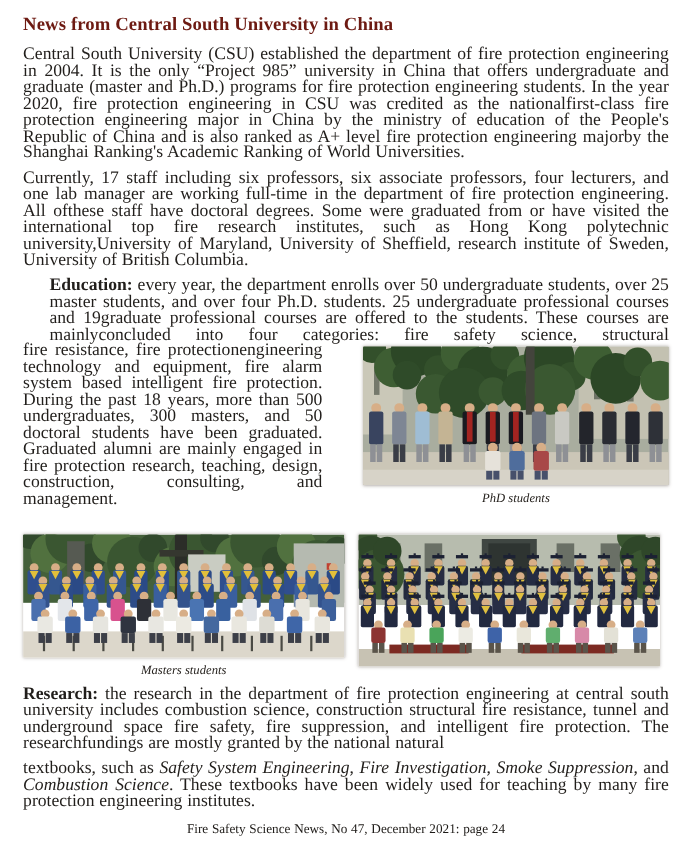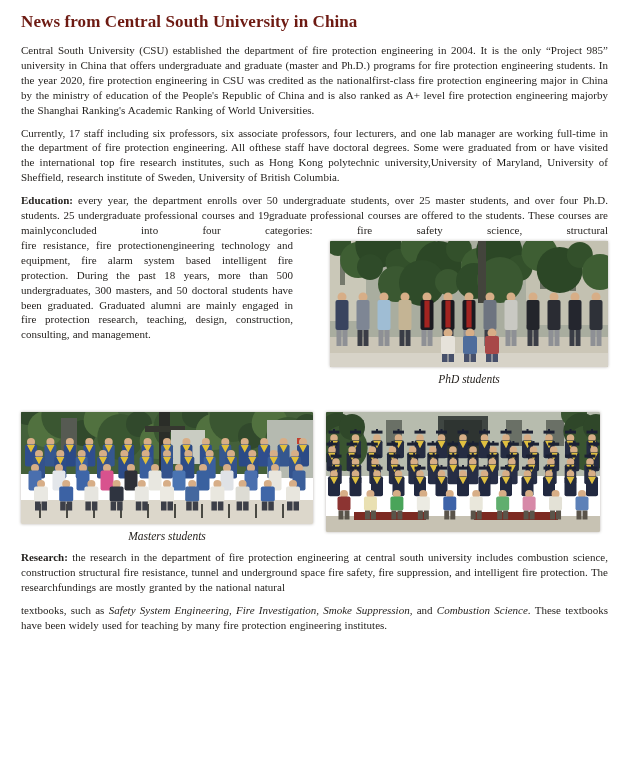--- a/index.html
+++ b/index.html
@@ -6,25 +6,25 @@
   .page{
     position:relative;width:629px;height:771px;box-sizing:border-box;
     padding:12px 21px 0 21px;overflow:hidden;background:#ffffff;
     font-family:"Liberation Serif","DejaVu Serif",serif;color:#211e1b;
   }
   .title{
     font-size:17px;line-height:20px;font-weight:bold;margin:0 0 11px 0;
     color:#6d1a12;letter-spacing:0.1px;
   }
   .para{
-    font-size:11px;line-height:14.9px;text-align:justify;margin:0 0 8px 0;
+    font-size:16px;line-height:14.9px;text-align:justify;margin:0 0 8px 0;
     word-spacing:0.4px;
   }
   .para b{font-weight:bold;}
-  .force-last{text-align-last:justify;margin-bottom:0;}
+  .force-last{text-align-last:justify;margin-bottom:0;margin-left:24px;}
   .wrap-zone{margin:0;}
   .fig{margin:0;padding:0;}
   .fig-phd{float:right;width:278px;margin:3px 0 26px 9px;padding-left:28px;}
   .photo{display:block;box-shadow:0 0 3px rgba(90,80,70,.45);border-radius:1px;}
   .caption{
     display:block;text-align:center;font-style:italic;font-size:11.5px;
     color:#26221e;margin-top:6px;line-height:13px;
   }
   .photos-row{clear:both;display:flex;align-items:flex-start;gap:12px;margin:2px 0 7px 0;}
   .fig-masters{width:292px;}
@@ -678,14 +678,15 @@
           <rect x="256.5" y="98.5" width="5" height="9" fill="#5a544a" rx="0"></rect>
         </svg>
     </figure>
   </div>
 
   <p class="para"><b>Research:</b>
     <span>the research in the department of fire protection engineering at central south university includes combustion science, construction structural fire resistance, tunnel and underground space fire safety, fire suppression, and intelligent fire protection. The researchfundings are mostly granted by the national natural</span></p>
 
   <p class="para"><span>textbooks, such as </span><i>Safety System Engineering</i><span>, </span><i>Fire Investigation</i><span>, </span><i>Smoke Suppression</i><span>, and </span><i>Combustion Science</i><span>. These textbooks have been widely used for teaching by many fire protection engineering institutes.</span></p>
 
+  <div class="footer">Fire Safety Science News, No 47, December 2021: page 24</div>
 
 </div>
 
 </body></html>

